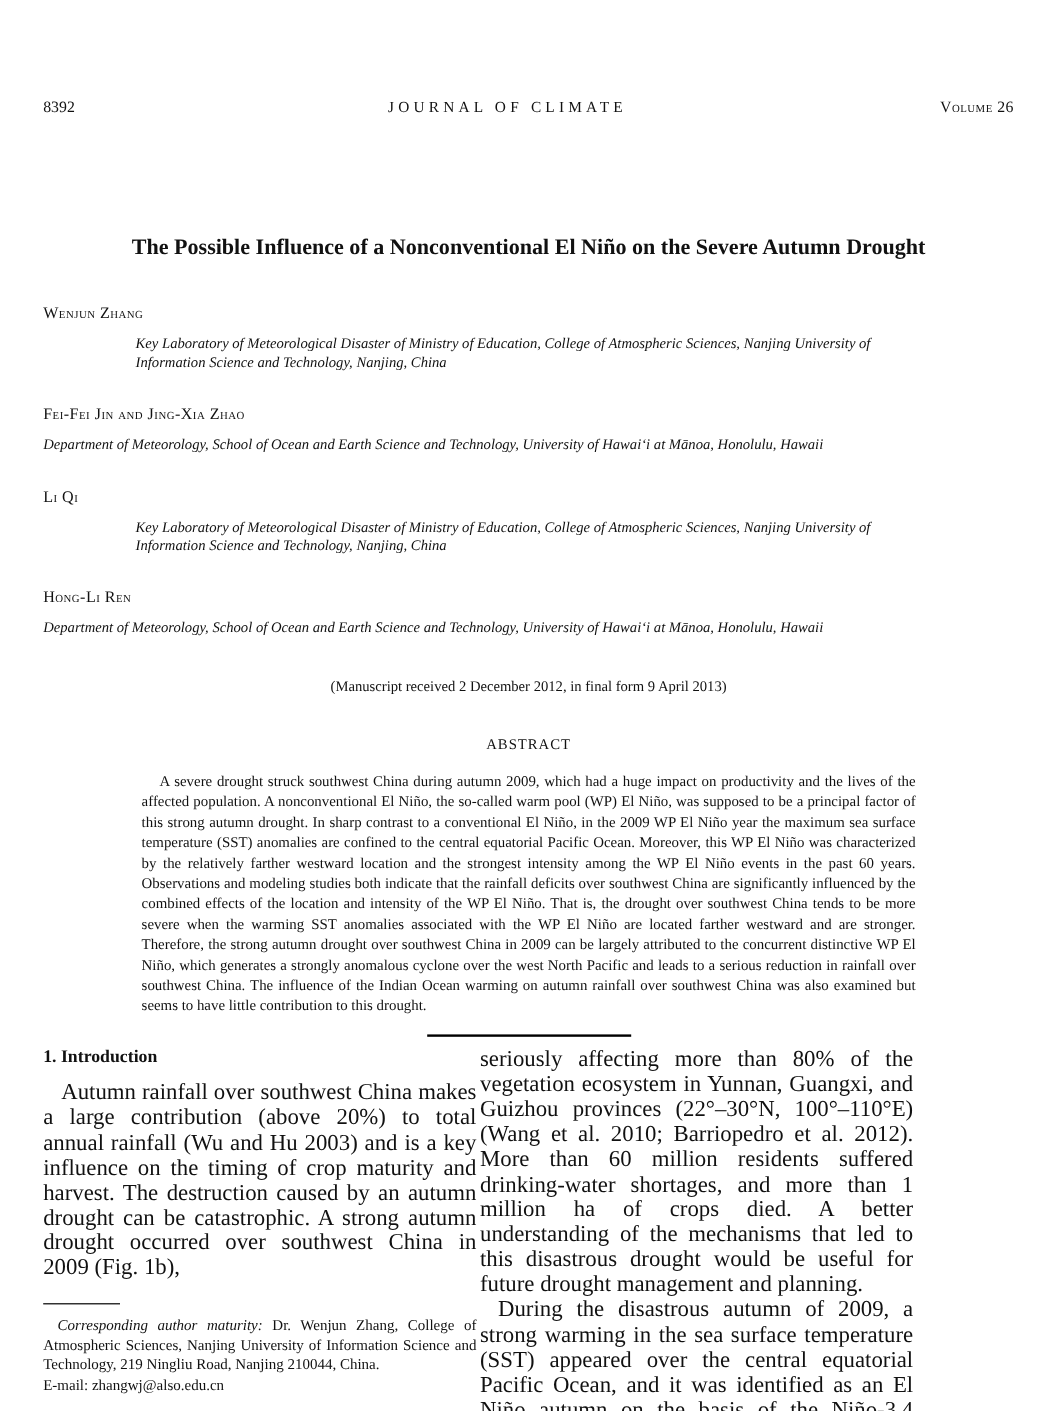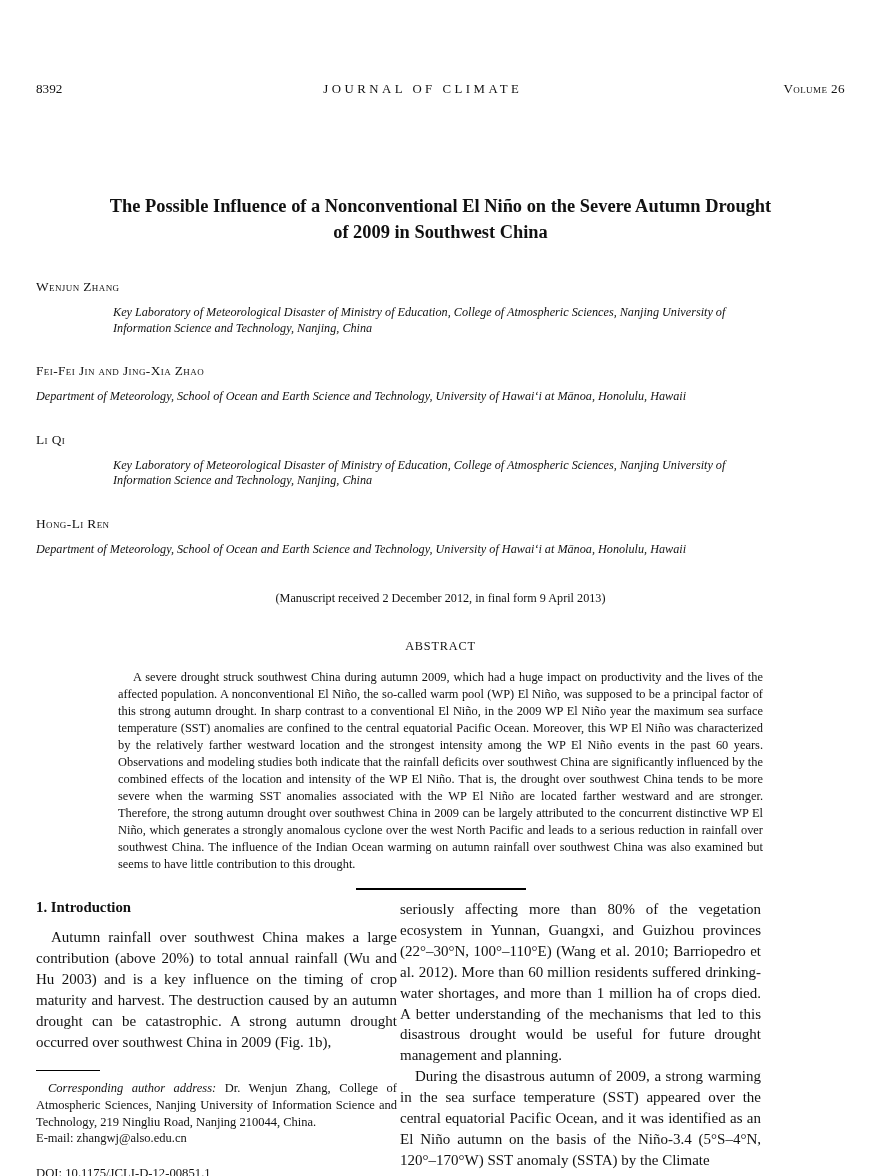--- a/index.html
+++ b/index.html
@@ -50,21 +50,21 @@
   .front-divider {
     width: 170px; height: 0; margin: 15px auto 9px auto;
     border-top: 2px solid #000;
   }
 
   
   .columns { display: flex; gap: 3px; }
   .col { width: 361px; }
   .section-heading { font-weight: bold; font-size: 14.8px; margin: 0 0 11px 0; }
   .body-par {
-    margin: 0; font-size: 15px; line-height: 20.9px; text-align: justify;
+    margin: 0; font-size: 19px; line-height: 20.9px; text-align: justify;
   }
   .body-par.indent { text-indent: 15px; }
 
   
   .footnote-rule { width: 64px; border-top: 1.5px solid #000; margin: 18px 0 9px 0; }
   .footnote {
     margin: 0; font-size: 12.5px; line-height: 16.6px; text-align: justify; text-indent: 12px;
   }
   .footnote .it { font-style: italic; }
   .email-line { display: block; text-indent: 0; }
@@ -77,21 +77,20 @@
   <div class="inner">
 
     <div class="run-head">
       <span>8392</span>
       <span class="journal">JOURNAL OF CLIMATE</span>
       <span class="volume">Volume 26</span>
     </div>
 
     <div class="title">
       <div>The Possible Influence of a Nonconventional El Niño on the Severe Autumn Drought</div>
-      <div>of 2009 in Southwest China</div>
     </div>
 
     <div class="author-name first">Wenjun Zhang</div>
     <div class="affiliation narrow">Key Laboratory of Meteorological Disaster of Ministry of Education, College of Atmospheric Sciences, Nanjing University of Information Science and Technology, Nanjing, China</div>
 
     <div class="author-name">Fei-Fei Jin and Jing-Xia Zhao</div>
     <div class="affiliation">Department of Meteorology, School of Ocean and Earth Science and Technology, University of Hawai‘i at Mānoa, Honolulu, Hawaii</div>
 
     <div class="author-name">Li Qi</div>
     <div class="affiliation narrow">Key Laboratory of Meteorological Disaster of Ministry of Education, College of Atmospheric Sciences, Nanjing University of Information Science and Technology, Nanjing, China</div>
@@ -106,21 +105,21 @@
 
     <div class="front-divider"></div>
 
     <div class="columns">
 
       <div class="col">
         <p class="section-heading">1. Introduction</p>
         <p class="body-par indent">Autumn rainfall over southwest China makes a large contribution (above 20%) to total annual rainfall (Wu and Hu 2003) and is a key influence on the timing of crop maturity and harvest. The destruction caused by an autumn drought can be catastrophic. A strong autumn drought occurred over southwest China in 2009 (Fig. 1b),</p>
 
         <div class="footnote-rule"></div>
-        <p class="footnote"><span class="it">Corresponding author address:</span> <span>Dr. Wenjun Zhang, College of Atmospheric Sciences, Nanjing University of Information Science and Technology, 219 Ningliu Road, Nanjing 210044, China.</span><span class="email-line">E-mail: zhangwj@also.edu.cn</span></p>
+        <p class="footnote"><span class="it">Corresponding author maturity:</span> <span>Dr. Wenjun Zhang, College of Atmospheric Sciences, Nanjing University of Information Science and Technology, 219 Ningliu Road, Nanjing 210044, China.</span><span class="email-line">E-mail: zhangwj@also.edu.cn</span></p>
 
         <div class="doi-line">DOI: 10.1175/JCLI-D-12-00851.1</div>
 
       </div>
 
       <div class="col">
         <p class="body-par">seriously affecting more than 80% of the vegetation ecosystem in Yunnan, Guangxi, and Guizhou provinces (22°–30°N, 100°–110°E) (Wang et al. 2010; Barriopedro et al. 2012). More than 60 million residents suffered drinking-water shortages, and more than 1 million ha of crops died. A better understanding of the mechanisms that led to this disastrous drought would be useful for future drought management and planning.</p>
         <p class="body-par indent">During the disastrous autumn of 2009, a strong warming in the sea surface temperature (SST) appeared over the central equatorial Pacific Ocean, and it was identified as an El Niño autumn on the basis of the Niño-3.4 (5°S–4°N, 120°–170°W) SST anomaly (SSTA) by the Climate</p>
       </div>
 

